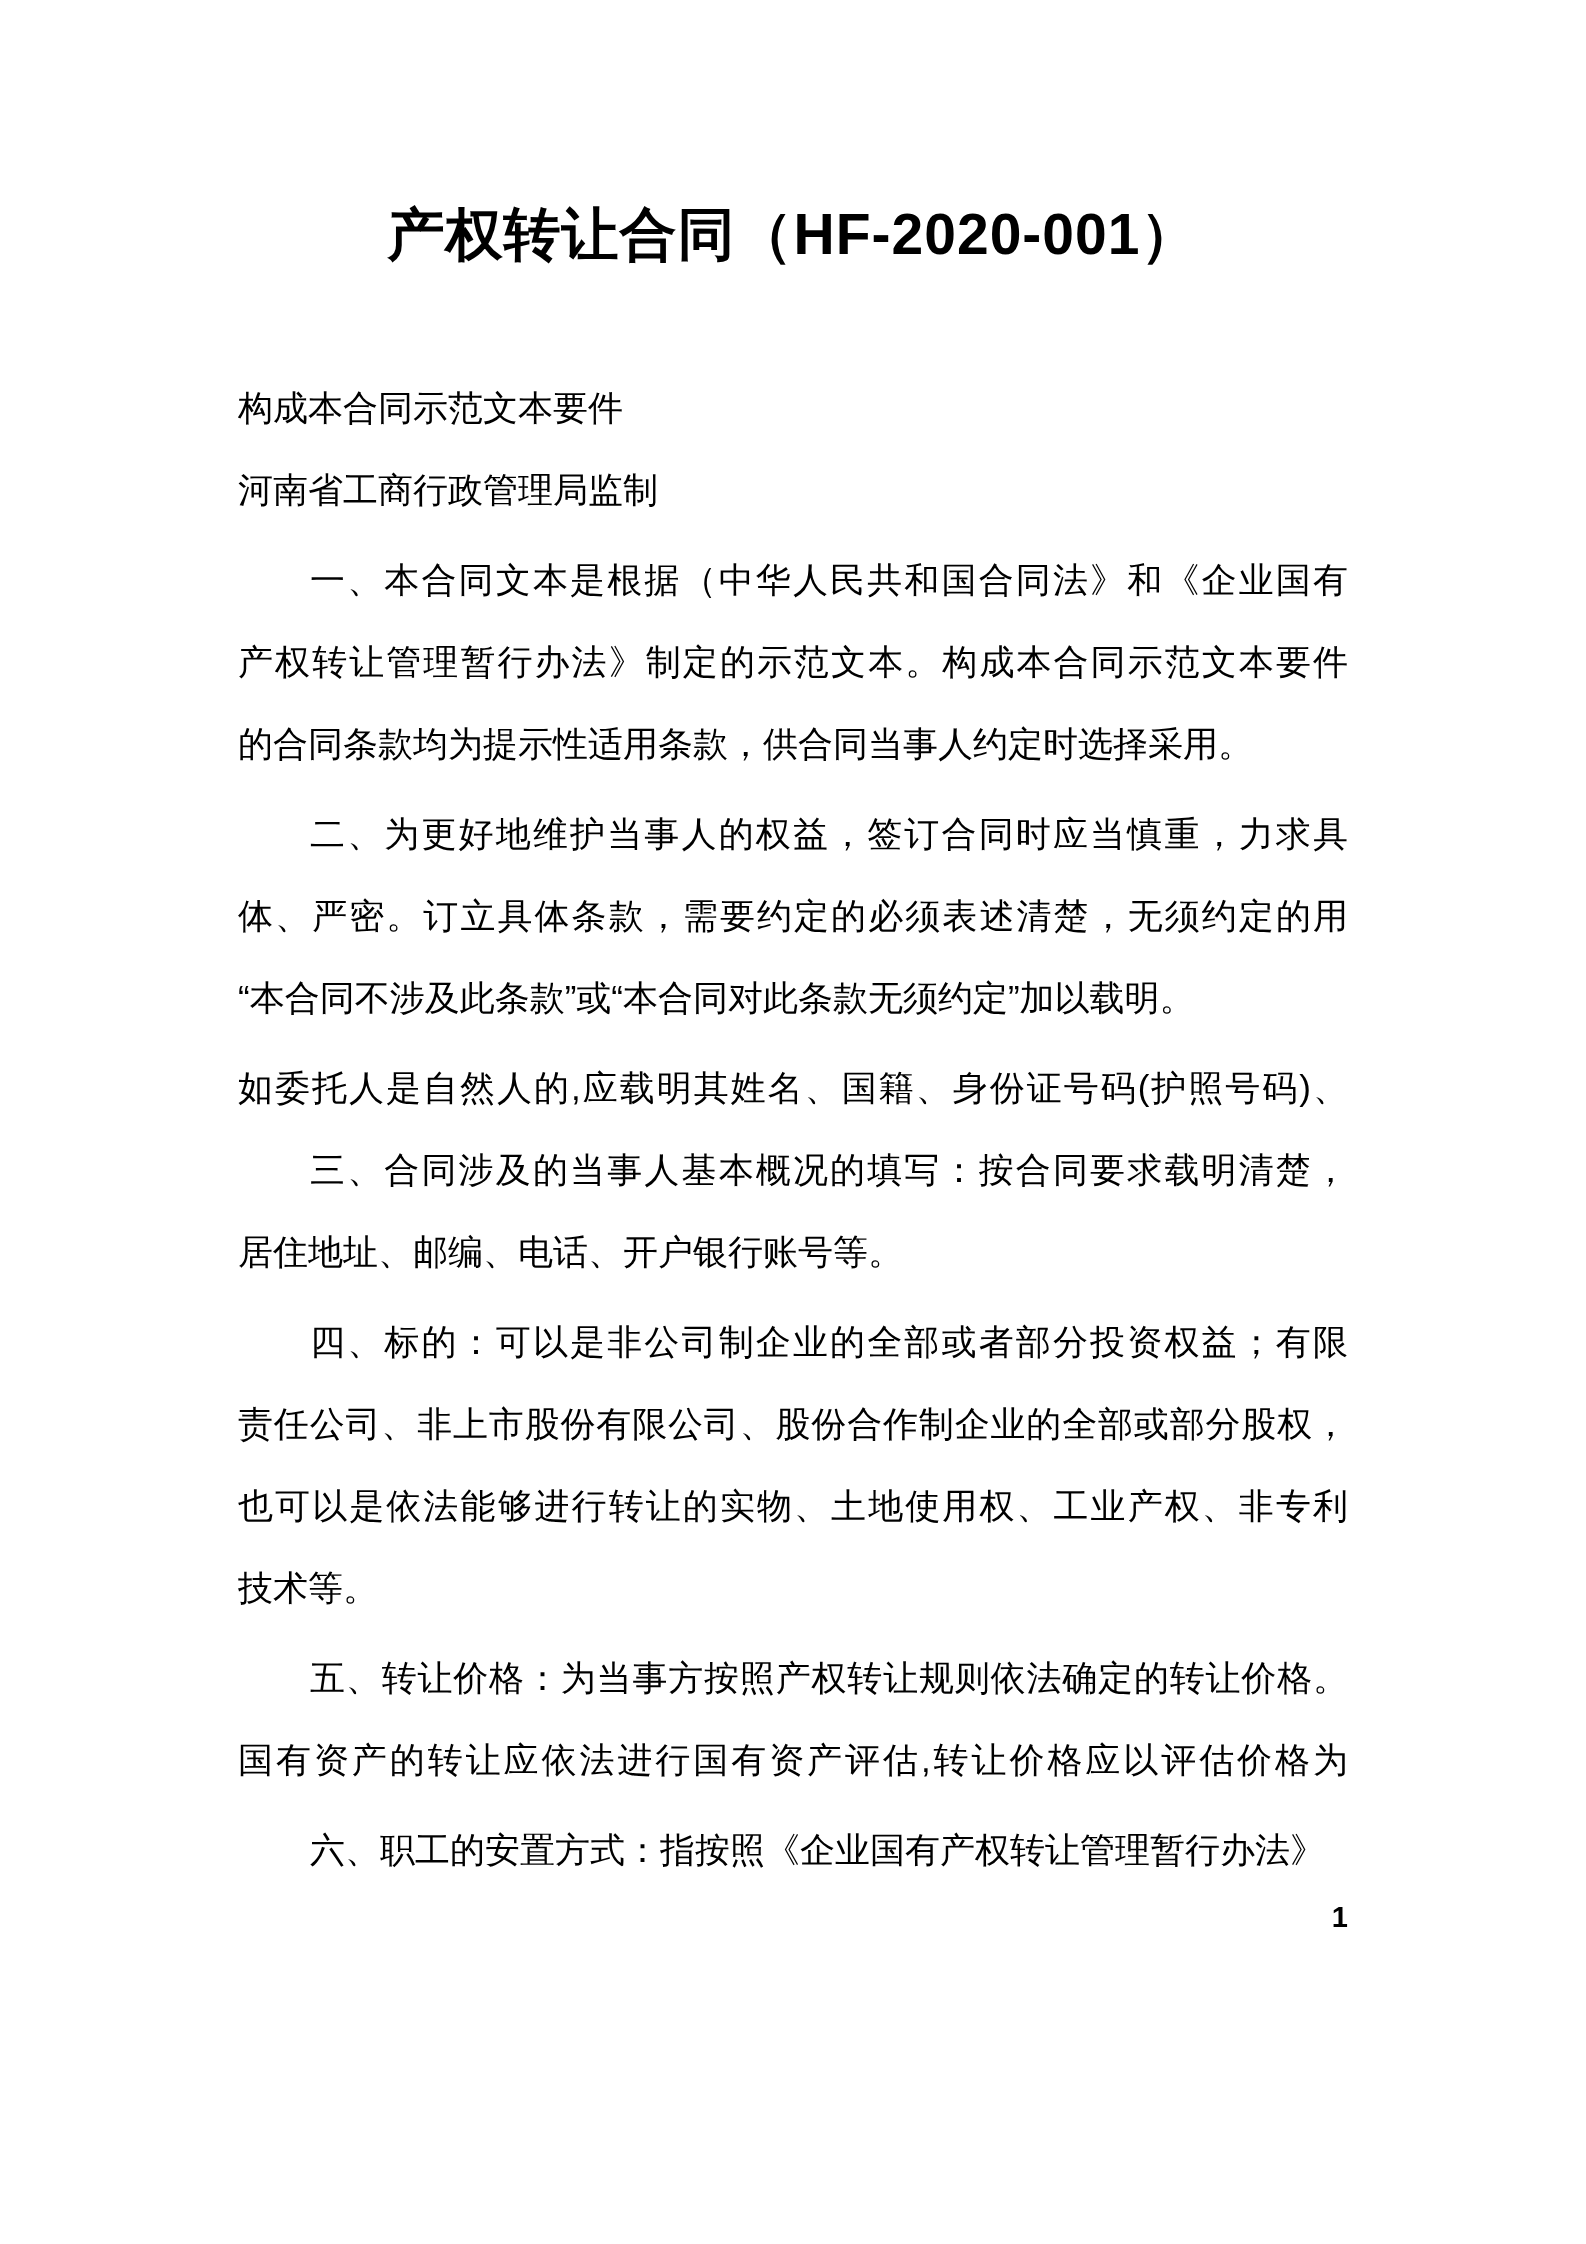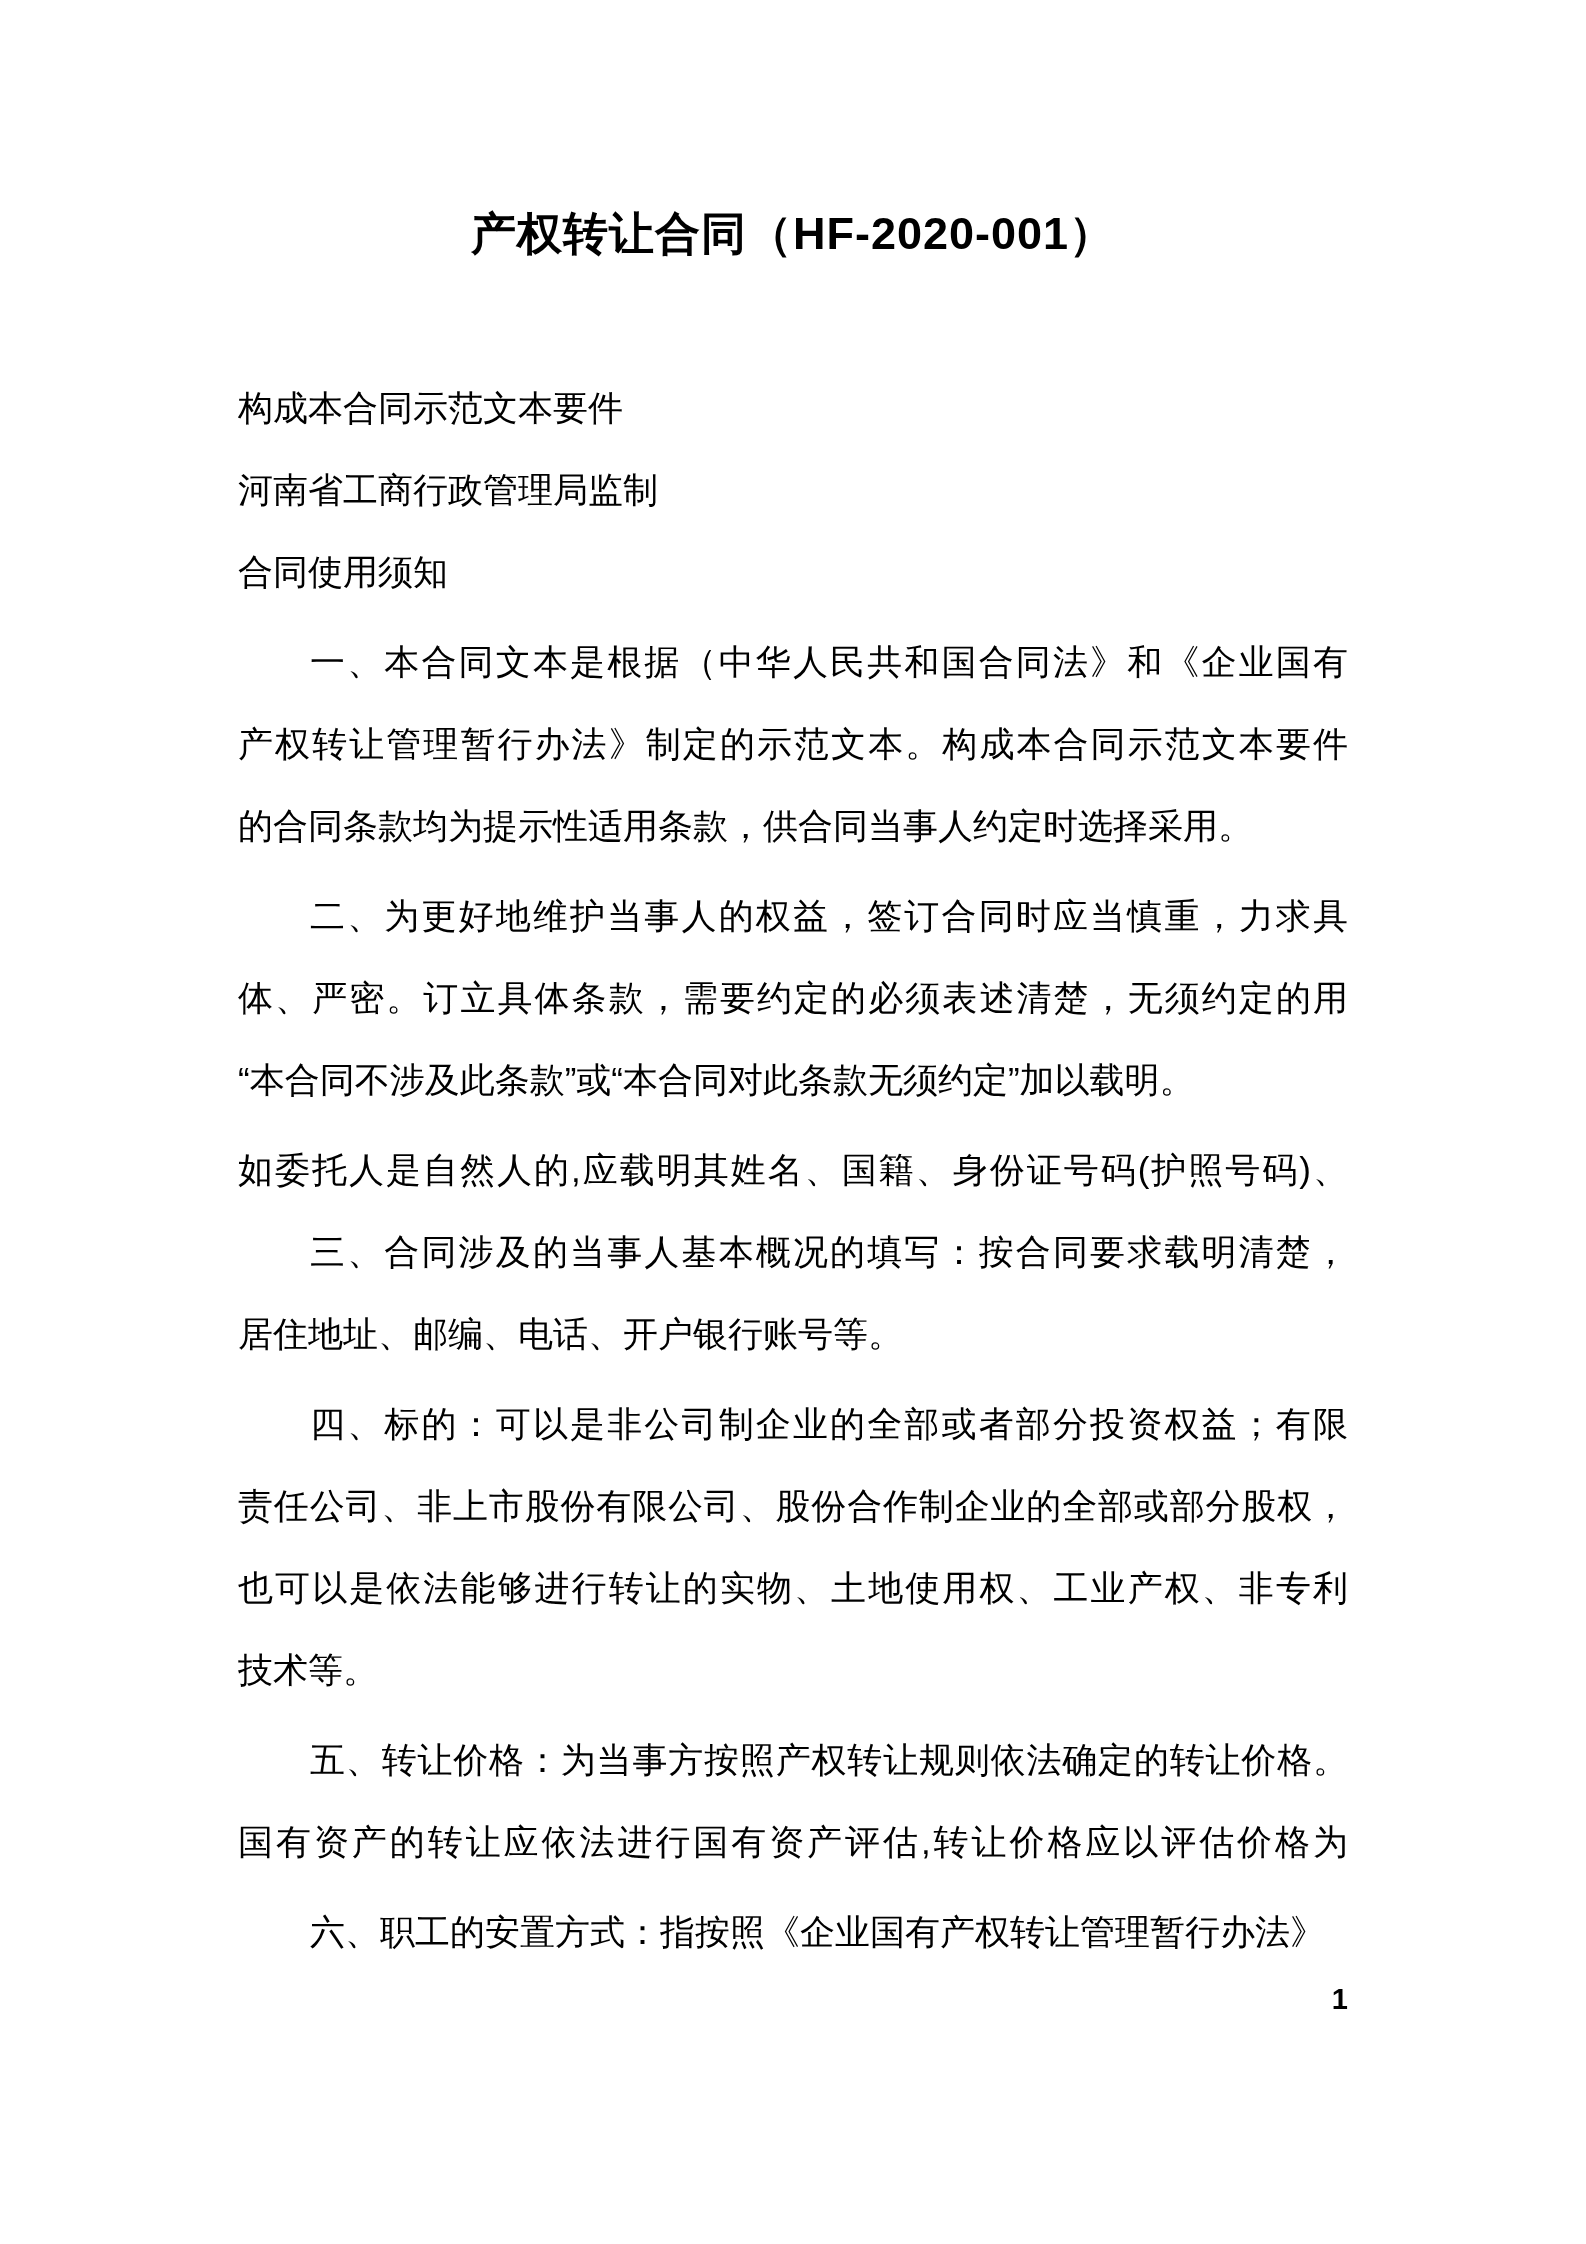--- a/index.html
+++ b/index.html
@@ -15,21 +15,21 @@
     width: 1586px;
     height: 2244px;
     background: #ffffff;
     color: #000000;
     overflow: hidden;
     margin: 0 auto;
   }
   .doc-title {
     margin: 205px 0 0 0;
     text-align: center;
-    font-size: 45px;
+    font-size: 57px;
     line-height: 58px;
     font-weight: bold;
     letter-spacing: 1px;
   }
   .content {
     width: 1110px;
     margin: 104px auto 0 auto;
     font-size: 35px;
   }
   .para {
@@ -58,21 +58,20 @@
 </head>
 <body>
 
 <div class="page">
   <h1 class="doc-title">产权转让合同（HF-2020-001）</h1>
 
   <div class="content">
     <div class="para" id="intro-block">
         <div class="line">构成本合同示范文本要件</div>
         <div class="line">河南省工商行政管理局监制</div>
-        <div class="line">合同使用须知</div>
       </div>
     <div id="paragraphs-block">
         <div class="para">
           <div class="line indent fill">一、本合同文本是根据（中华人民共和国合同法》和《企业国有</div>
           <div class="line fill">产权转让管理暂行办法》制定的示范文本。构成本合同示范文本要件</div>
           <div class="line">的合同条款均为提示性适用条款，供合同当事人约定时选择采用。</div>
         </div>
         <div class="para">
           <div class="line indent fill">二、为更好地维护当事人的权益，签订合同时应当慎重，力求具</div>
           <div class="line fill">体、严密。订立具体条款，需要约定的必须表述清楚，无须约定的用</div>

